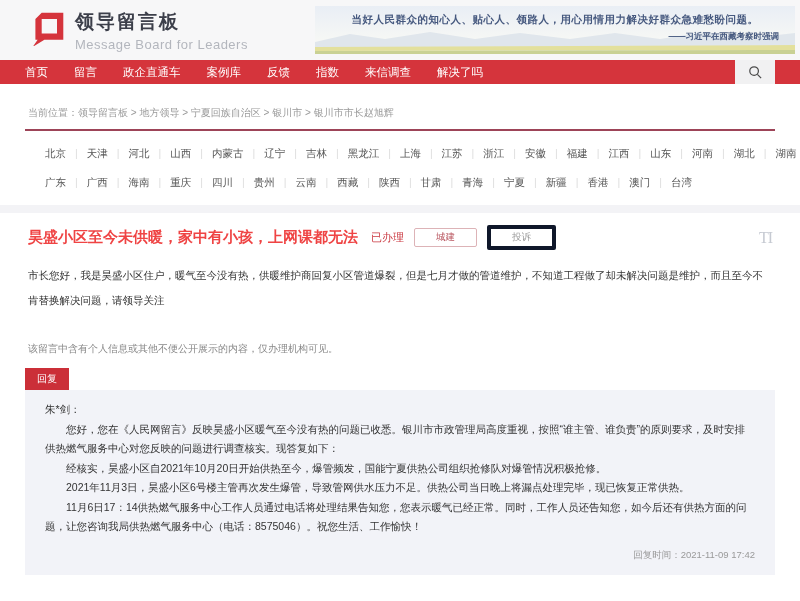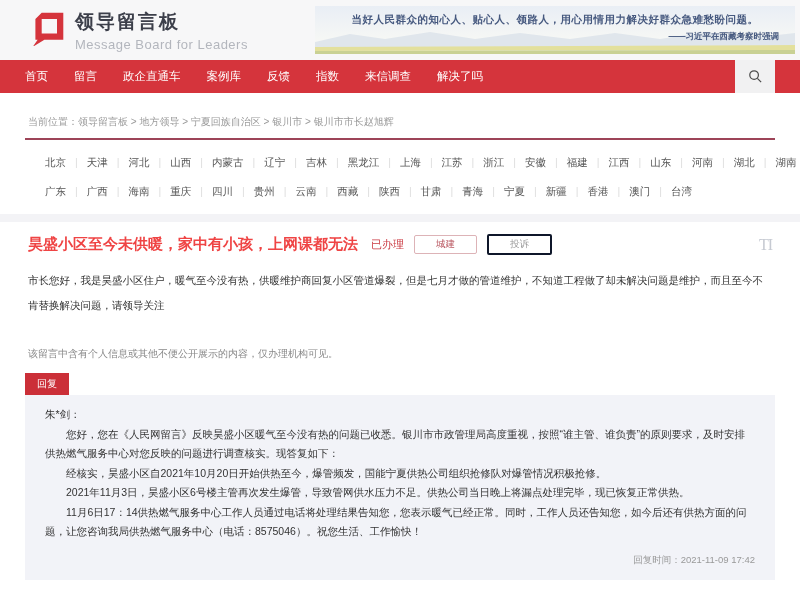--- a/index.html
+++ b/index.html
@@ -13,21 +13,21 @@
   .logo-txt .cn { font-size:19px; font-weight:bold; color:#3c3f4a; letter-spacing:2px; }
   .logo-txt .en { font-size:13px; color:#b3b6bd; letter-spacing:.5px; margin-top:2px; }
   .banner { position:relative; width:480px; height:48px; margin-left:auto; overflow:hidden; }
   .banner svg.bg { position:absolute; inset:0; }
   .banner .l1 { position:relative; text-align:center; font-size:10.5px; font-weight:bold;
     color:#46597f; padding-top:7px; letter-spacing:.5px; }
   .banner .l2 { position:relative; text-align:right; font-size:8.5px; font-weight:bold;
     color:#46597f; padding:4px 16px 0 0; }
 
   
-  .nav { height:33px; background:#d5343c; display:flex; align-items:stretch; }
+  .nav { height:24px; background:#d5343c; display:flex; align-items:stretch; }
   .nav-list { list-style:none; display:flex; align-items:center; gap:26px; padding-left:25px; }
   .nav-list li { color:#fff; font-size:11.5px; cursor:pointer; white-space:nowrap; }
   .search-box { margin-left:auto; margin-right:25px; width:40px; background:#f1f1f2;
     display:flex; align-items:center; justify-content:center; cursor:pointer; }
 
   
   .main { padding:0 25px; }
   .breadcrumb { padding:22px 0 9px 3px; font-size:10px; color:#9a9a9a; display:flex;align-items:flex-end; }
   .crumbs { list-style:none; display:inline; }
   .crumbs li { display:inline; color:#9a9a9a; cursor:pointer; }
@@ -42,21 +42,21 @@
 
   .gray-strip { height:8px; background:#f3f3f6; }
 
   
   .article { padding:12px 28px 0; }
   .title-row { display:flex; align-items:center; }
   .msg-title { font-size:15px; font-weight:bold; color:#ef4444; }
   .status { font-size:11px; color:#cb3a42; margin-left:13px; }
   .tag { font-size:9.5px; padding:2px 21px; border-radius:2px; margin-left:10px; }
   .tag.cat { color:#b8545e; border:1px solid #ddb3b7; }
-  .tag.typ { color:#999; border:2px solid #0f172a; }
+  .tag.typ { color:#999; border:4px solid #0f172a; }
   .font-tool { margin-left:auto; font-family:"Liberation Serif","DejaVu Serif",serif;
     font-size:16px; color:#c6cad2; letter-spacing:-1px; cursor:pointer; }
   .meta-row { margin-top:13px; font-size:9.5px; color:#9a9a9a; }
   .meta-row .time { margin-left:18px; }
   .msg-content { margin-top:13px; font-size:10.5px; color:#333; line-height:25px; }
   .privacy { margin-top:29px; font-size:10px; color:#888; }
 
   
   .reply-wrap { padding:0 25px; }
   .reply-tab { display:inline-block; margin-top:12px; padding:4px 12px;

